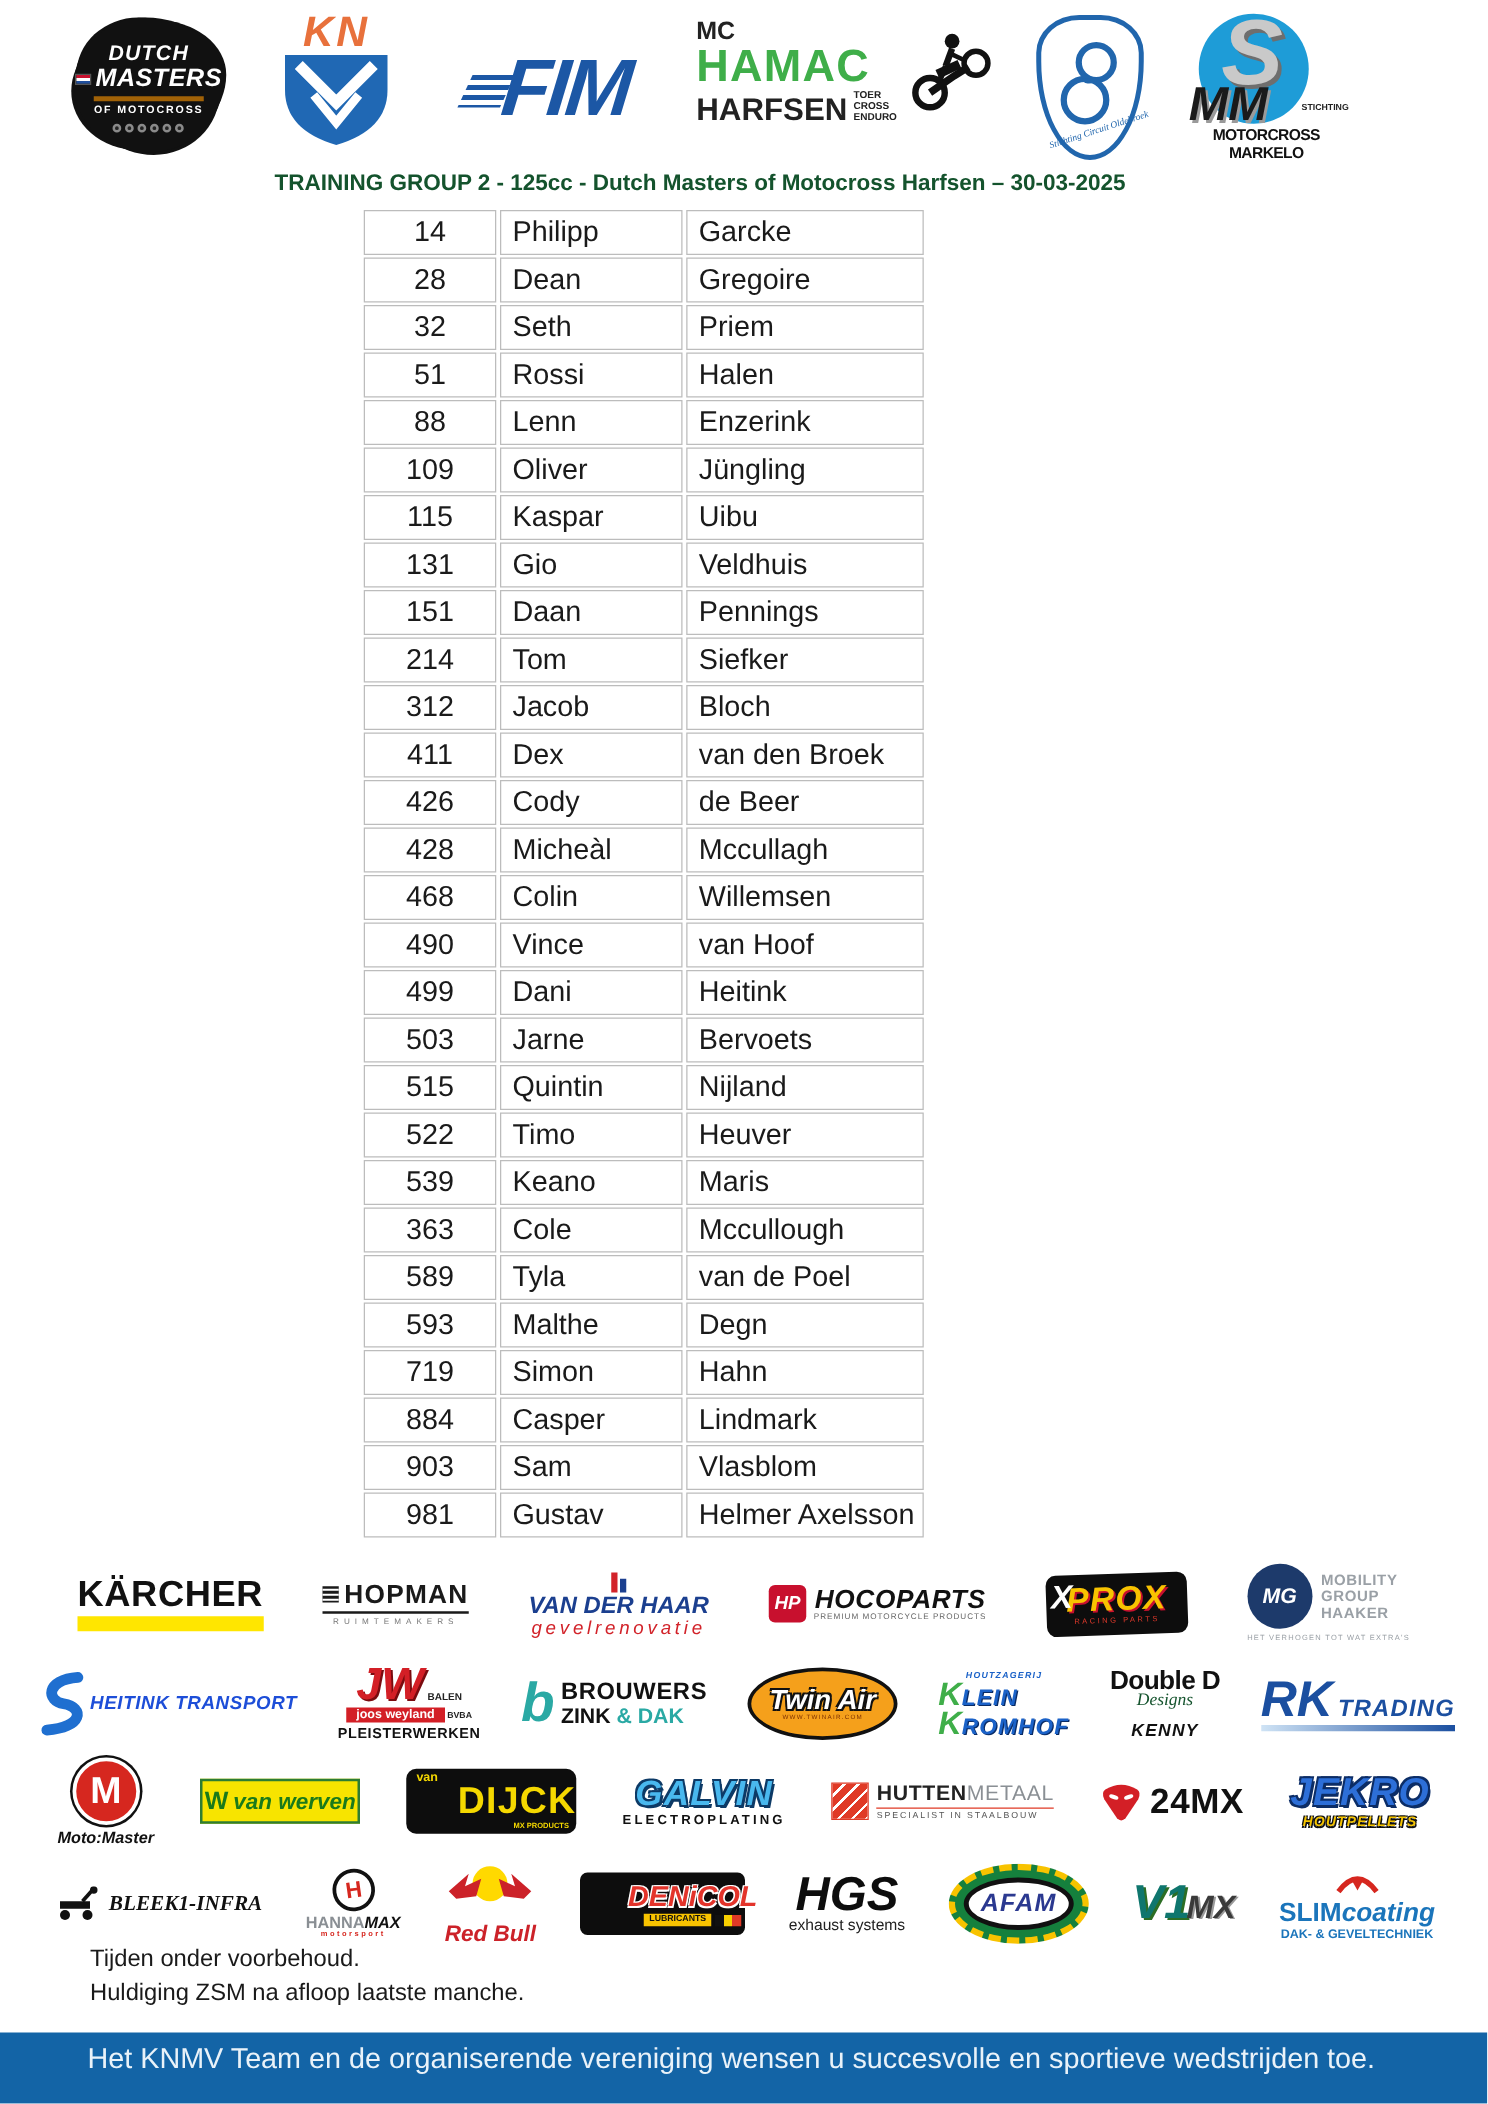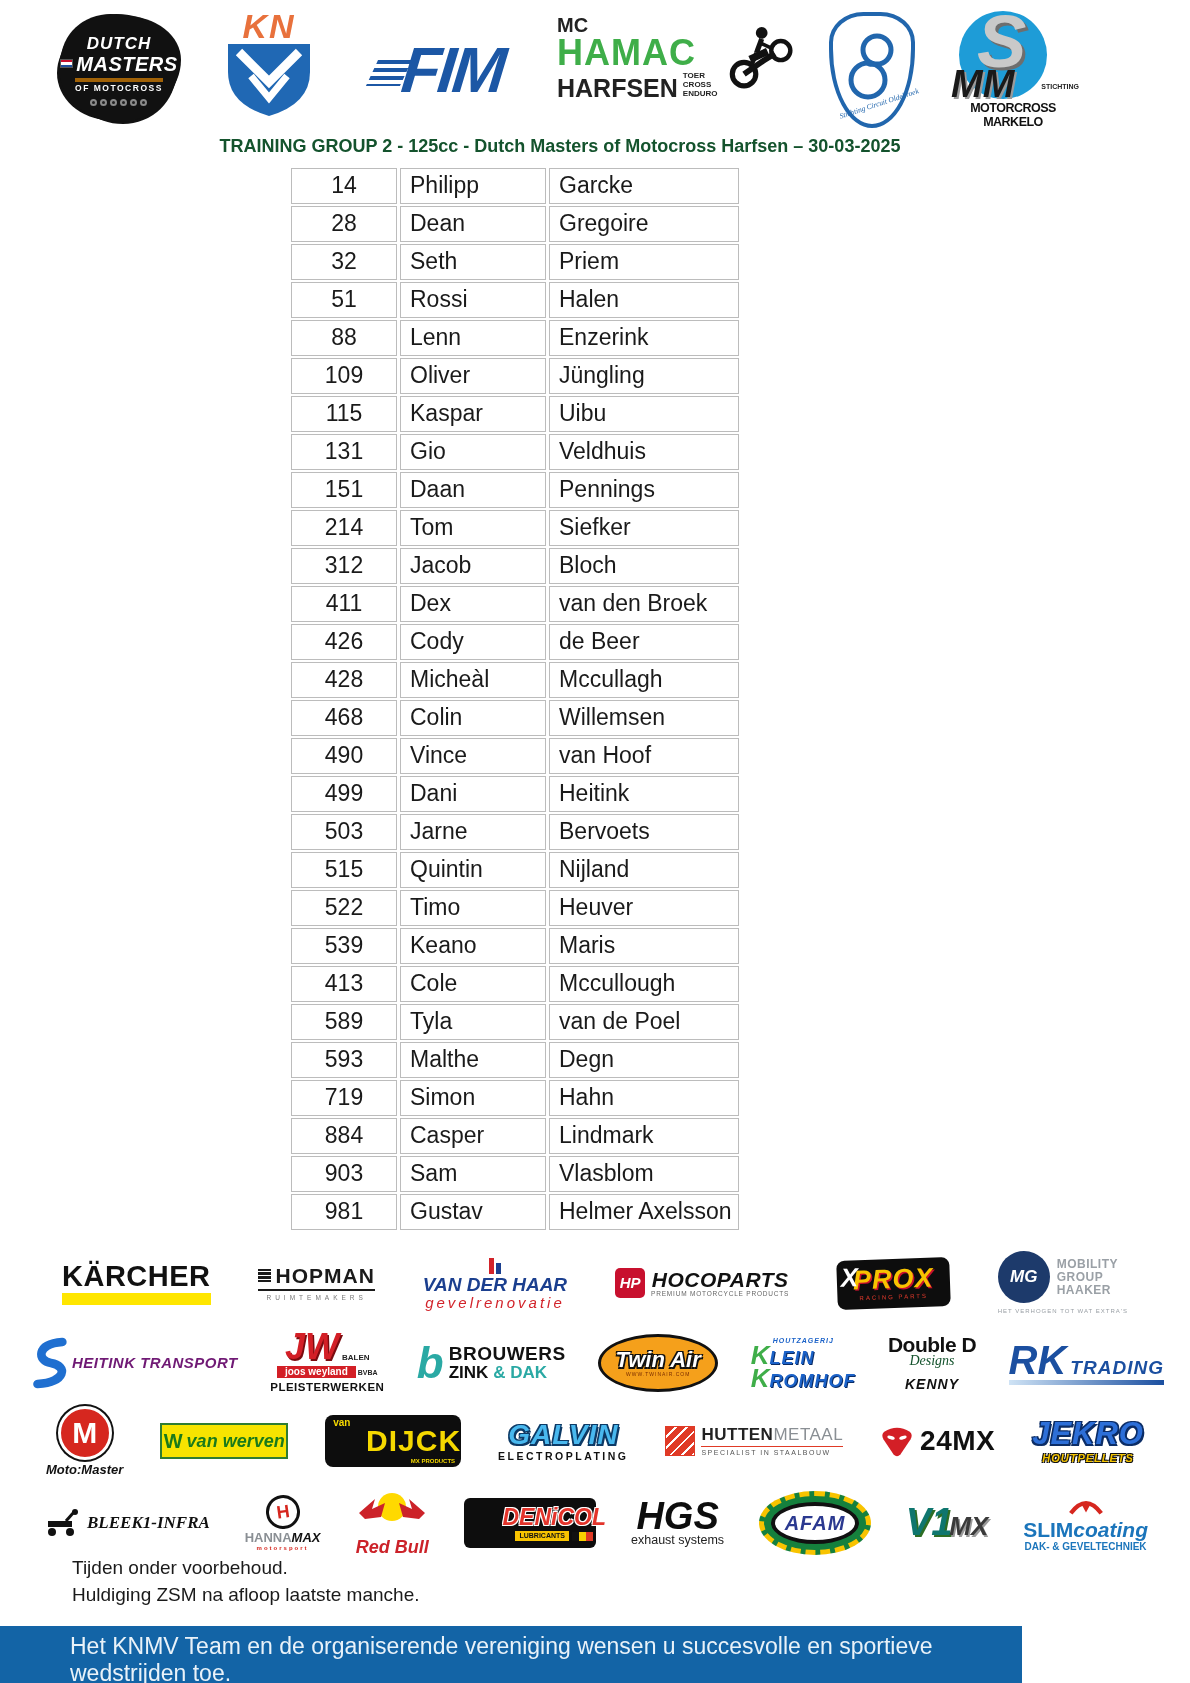--- a/index.html
+++ b/index.html
@@ -102,21 +102,21 @@
     text-shadow:1.5px 1.5px 0 #c8102e; }
   .prox-sub { color:#e0392b; font-size:6px; letter-spacing:2px; margin-top:1px; }
   .mgh { display:flex; align-items:center; gap:7px; }
   .mgh-circle { width:52px; height:52px; border-radius:50%; background:#1d3a6b; color:#fff; font-weight:bold; font-style:italic;
     font-size:17px; display:flex; align-items:center; justify-content:center; }
   .mgh-txt { text-align:left; color:#9aa0a6; font-weight:bold; font-size:12px; letter-spacing:0.5px; }
   .mgh-sub { font-size:6px; color:#9aa0a6; letter-spacing:1px; margin-top:5px; text-align:right; }
 
   
   .heitink { display:flex; align-items:center; gap:2px; }
-  .heitink-main { color:#701a75; font-weight:bold; font-style:italic; font-size:15px; letter-spacing:0.5px; }
+  .heitink-main { color:#1d4ed8; font-weight:bold; font-style:italic; font-size:15px; letter-spacing:0.5px; }
   .jw { text-align:center; }
   .jw-top { display:flex; align-items:flex-end; justify-content:center; gap:3px; }
   .jw-abbr { color:#d31f26; font-weight:bold; font-style:italic; font-size:36px; line-height:0.8; text-shadow:1.5px 1.5px 0 #7a0b0f; }
   .jw-loc { font-size:8px; font-weight:bold; color:#222; }
   .jw-strip { background:#d31f26; color:#fff; font-size:10px; font-weight:bold; display:inline-block; padding:1px 8px; margin-top:2px; }
   .jw-bvba { font-size:7px; font-weight:bold; color:#222; display:inline-block; margin-left:2px; }
   .jw-sub { font-weight:bold; font-size:11.5px; color:#111; letter-spacing:0.5px; margin-top:2px; }
   .brouwers { display:flex; align-items:center; gap:5px; }
   .brouwers-b { color:#2aa9a4; font-weight:bold; font-size:44px; line-height:0.8; font-style:italic; }
   .brouwers-t { text-align:left; }
@@ -198,21 +198,21 @@
   .v1mx { display:flex; align-items:baseline; }
   .v1mx-v1 { color:#0f766e; font-weight:bold; font-style:italic; font-size:38px; text-shadow:2px 2px 0 #2c6e24; }
   .v1mx-mx { color:#3a3a3a; font-weight:bold; font-style:italic; font-size:26px; margin-left:-3px; text-shadow:1.5px 1.5px 0 #9a9a9a; }
   .slim { text-align:center; }
   .slim-main { font-size:21px; line-height:1; }
   .slim-main .b { color:#1b75bb; font-weight:bold; } .slim-main .i { color:#1b75bb; font-weight:bold; font-style:italic; }
   .slim-sub { color:#1b75bb; font-weight:bold; font-size:10px; margin-top:2px; }
 
   
   .notes { position:absolute; left:72px; top:1554px; font-size:19px; color:#1a1a1a; line-height:27px; }
-  .banner { position:absolute; left:0; bottom:0; width:1022px; height:57px; background:#1364a6;
+  .banner { position:absolute; left:0; bottom:0; width:1190px; height:57px; background:#1364a6;
     color:#e9f2f9; font-size:23px; padding:7px 0 0 70px; }
 </style>
 </head>
 <body>
 
 <div class="page">
 
   <div class="logo-band">
 
     <div class="dm">
@@ -394,21 +394,21 @@
         <div class="rt-cell rt-num">522</div>
         <div class="rt-cell rt-first">Timo</div>
         <div class="rt-cell rt-last">Heuver</div>
       </div>
       <div class="rt-row">
         <div class="rt-cell rt-num">539</div>
         <div class="rt-cell rt-first">Keano</div>
         <div class="rt-cell rt-last">Maris</div>
       </div>
       <div class="rt-row">
-        <div class="rt-cell rt-num">413</div>
+        <div class="rt-cell rt-num">363</div>
         <div class="rt-cell rt-first">Cole</div>
         <div class="rt-cell rt-last">Mccullough</div>
       </div>
       <div class="rt-row">
         <div class="rt-cell rt-num">589</div>
         <div class="rt-cell rt-first">Tyla</div>
         <div class="rt-cell rt-last">van de Poel</div>
       </div>
       <div class="rt-row">
         <div class="rt-cell rt-num">593</div>

